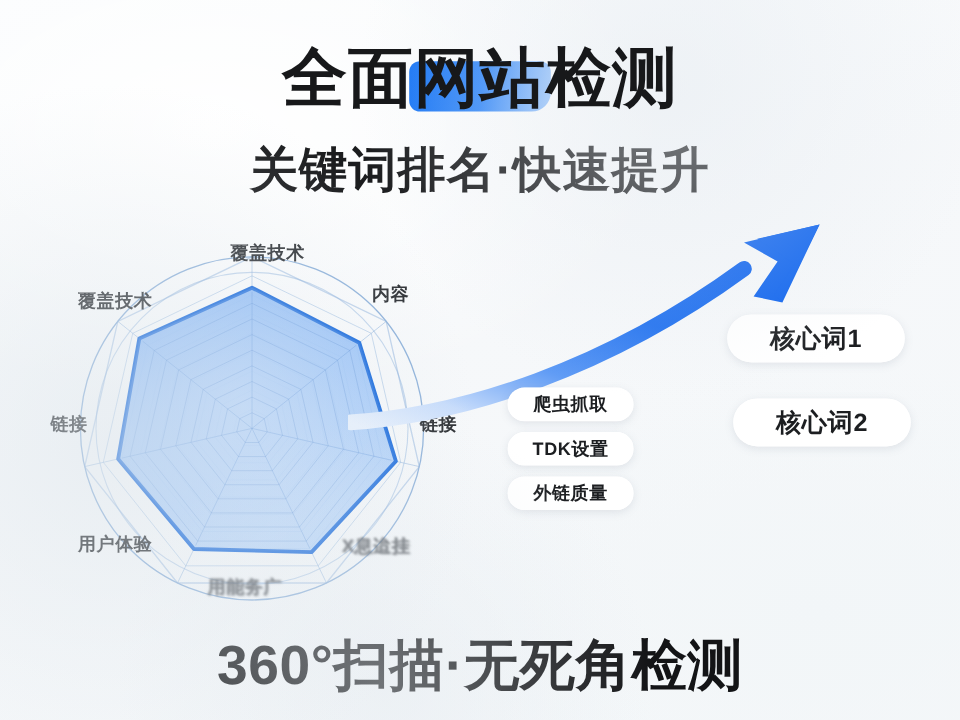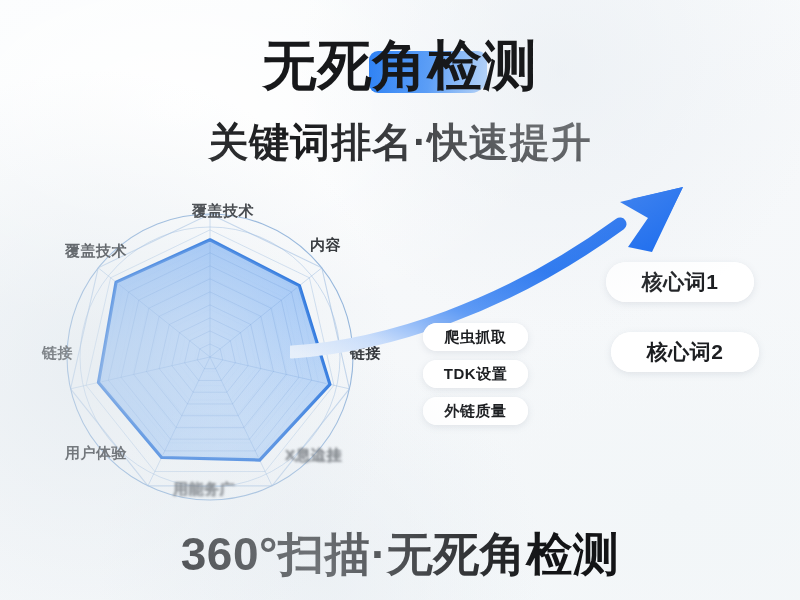--- a/index.html
+++ b/index.html
@@ -166,21 +166,21 @@
   .p-kw2   { left: 611px; top: 332px; }
 </style>
 </head>
 <body>
 
 <div id="poster">
 
   <div class="headline">
     <span class="hl-inner">
       <span class="hl-mark"></span>
-      <span class="hl-text">无死角检测</span>
+      <span class="hl-text">全面网站检测</span>
     </span>
   </div>
 
   <div class="subhead">关键词排名·快速提升</div>
 
   <div id="radar-wrap">
     <svg id="radar-svg" viewBox="0 0 380 330" xmlns="http://www.w3.org/2000/svg">
       <defs>
         <linearGradient id="radarFill" x1="0" y1="0" x2="0.4" y2="1">
           <stop offset="0%" stop-color="#7fb2f5" stop-opacity="0.95"></stop>

